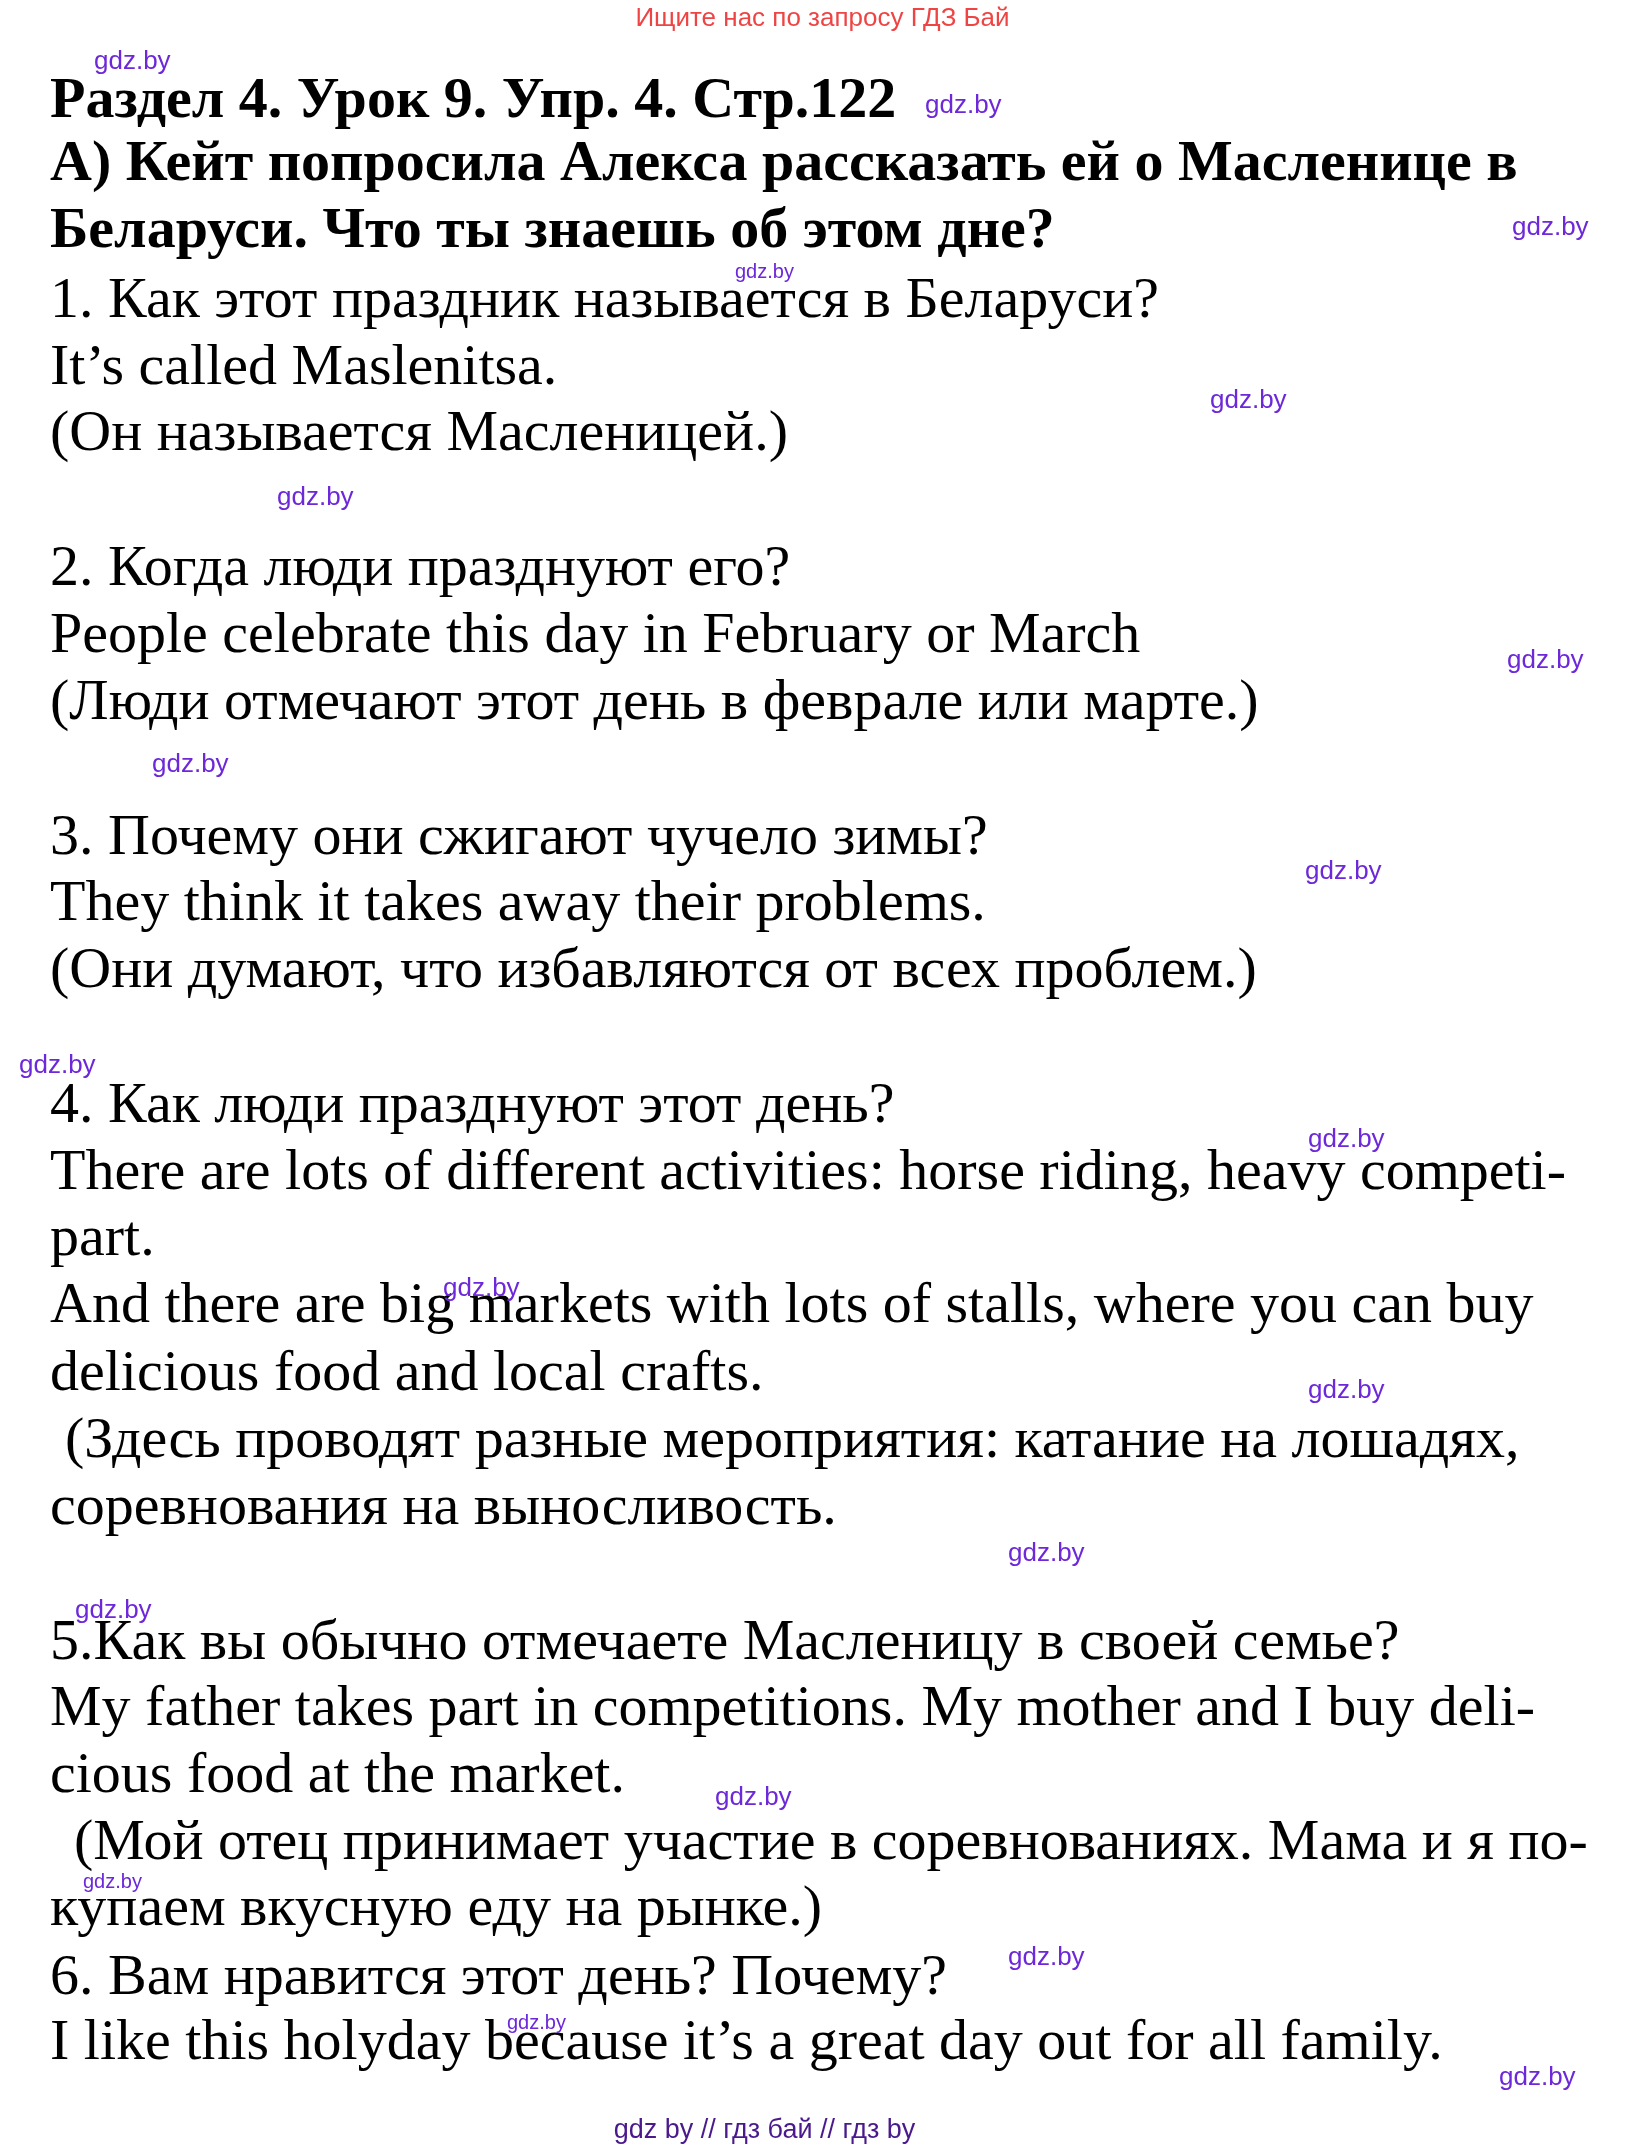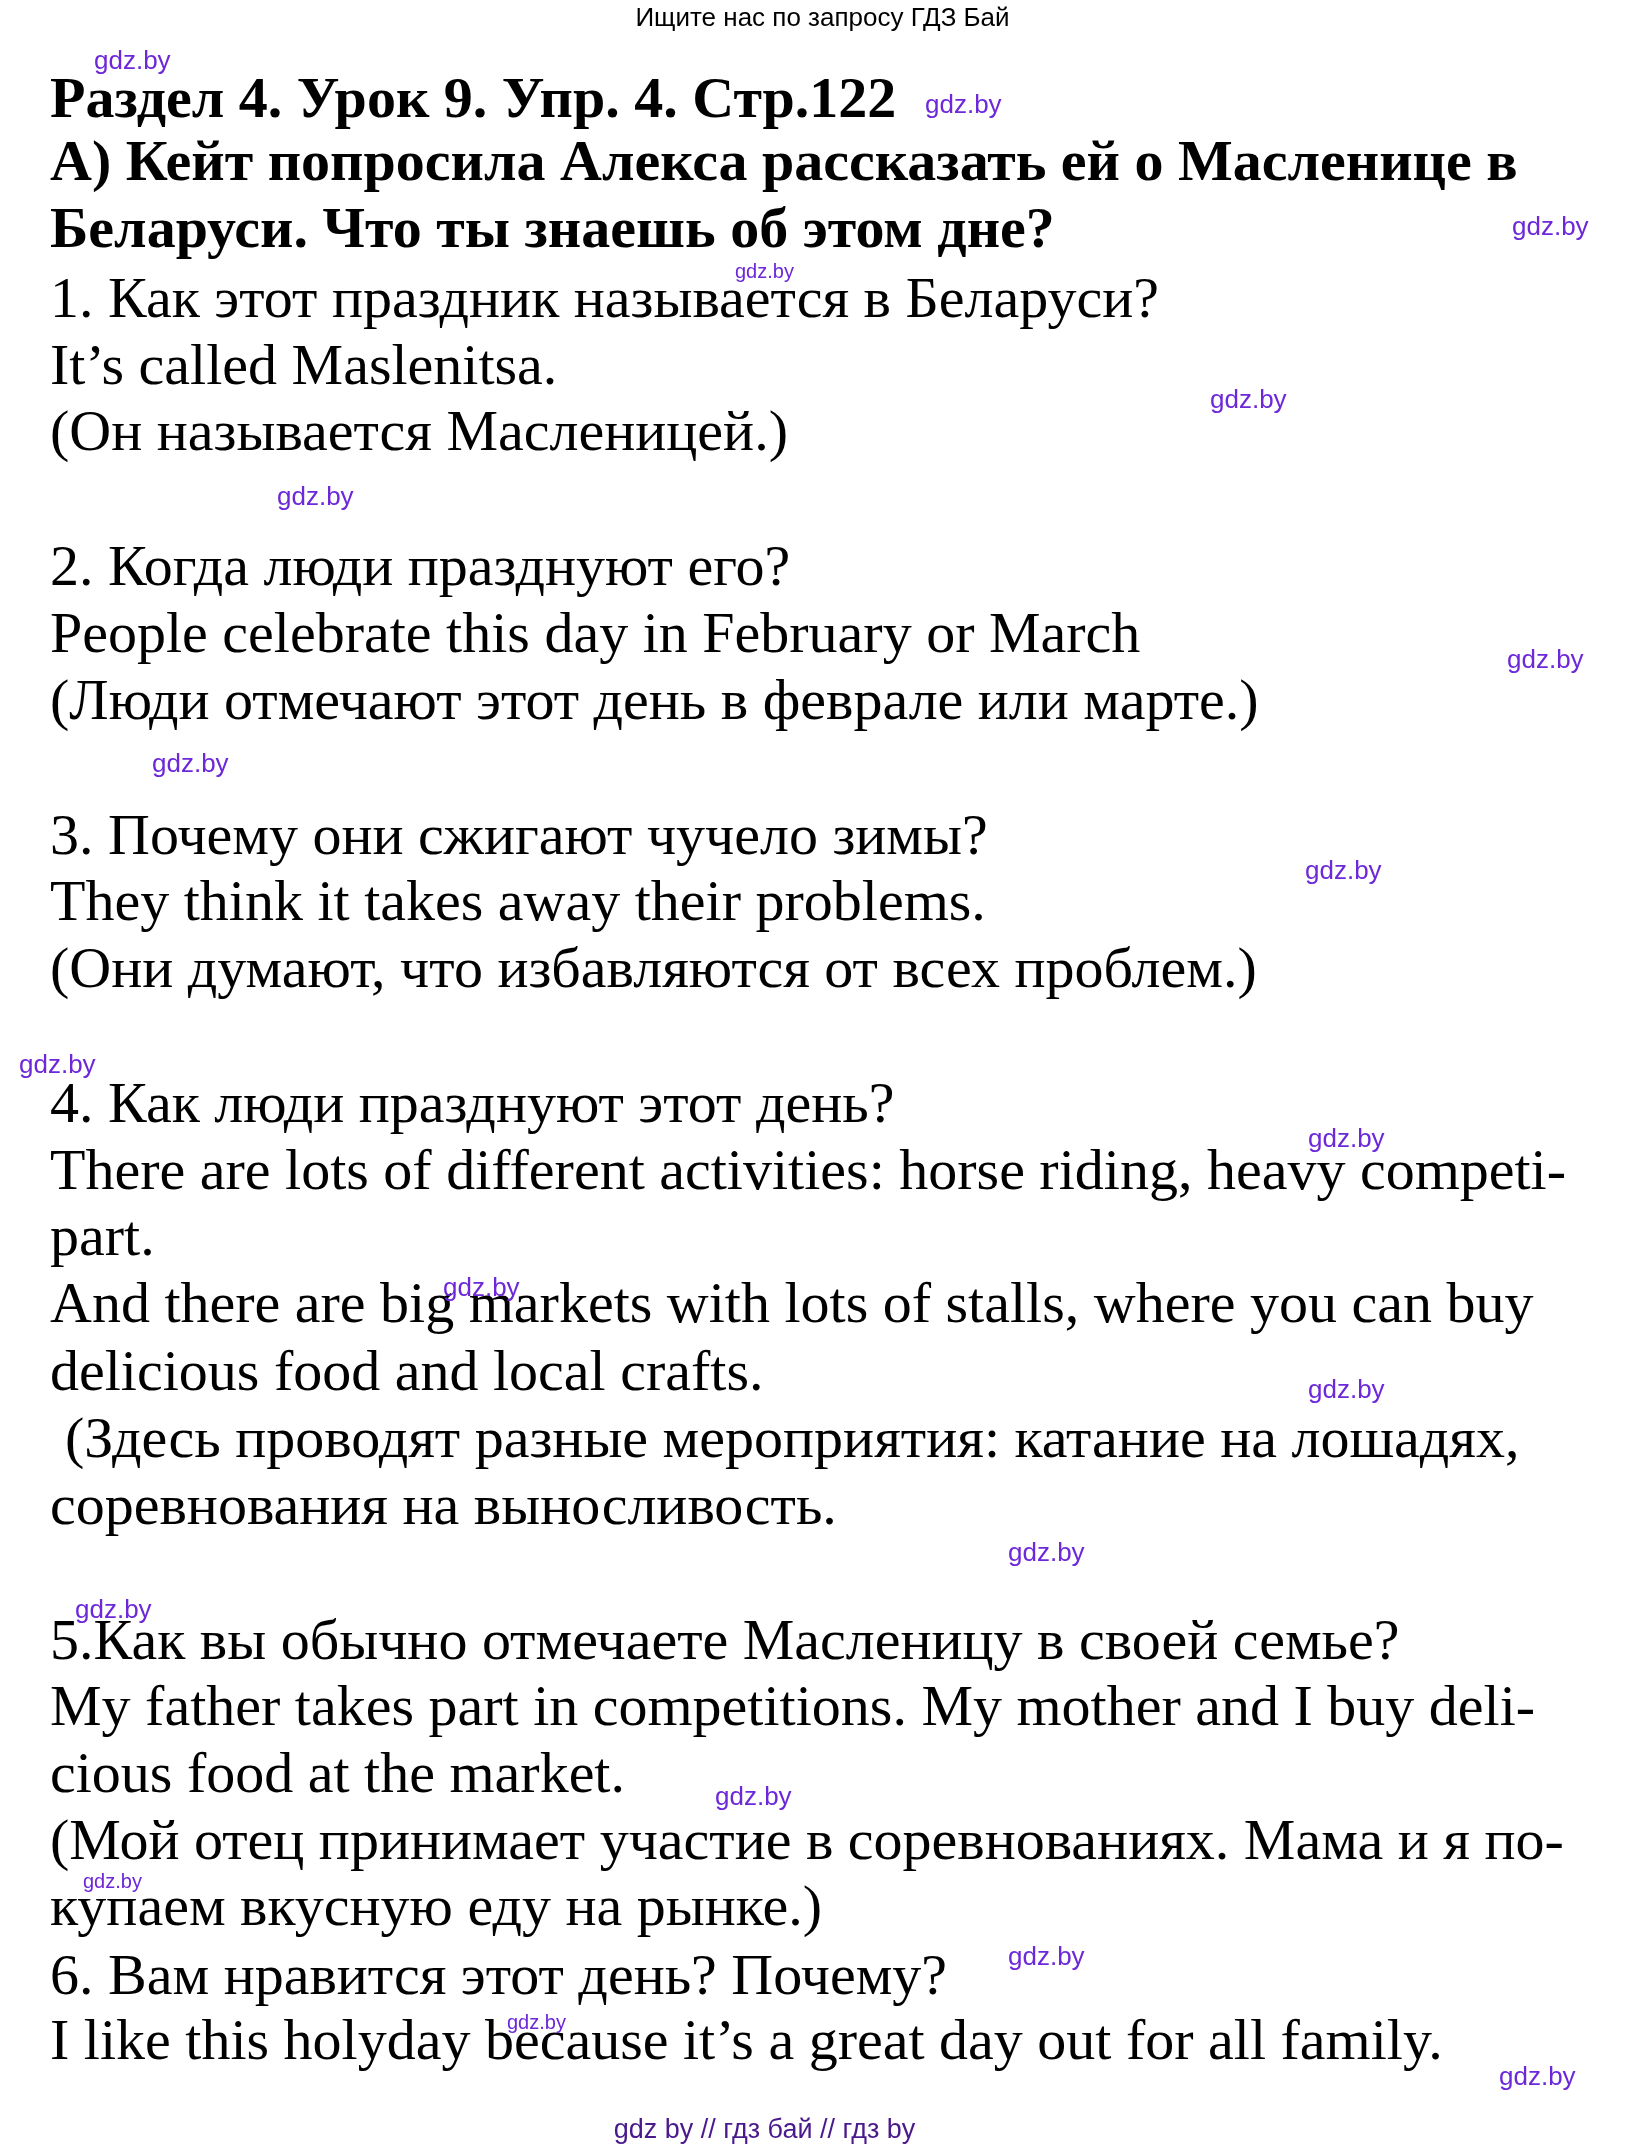--- a/index.html
+++ b/index.html
@@ -1,19 +1,19 @@
 <!DOCTYPE html>
 <html><head>
 <meta charset="utf-8">
 <style>
   html, body { margin: 0; padding: 0; background: #ffffff; }
   body { width: 1645px; height: 2147px; position: relative; overflow: hidden; }
   .banner {
     position: absolute; left: 0; width: 1645px; top: 0; height: 34px;
-    text-align: center; color: #000000;
+    text-align: center; color: #ef4444;
     font-family: "Liberation Sans", sans-serif; font-size: 26px; line-height: 34px;
   }
   .line {
     position: absolute; left: 50px; white-space: nowrap; color: #000;
     font-family: "Liberation Serif", serif; font-size: 58px; line-height: 60px;
   }
   .bold { font-weight: bold; }
   .wm {
     position: absolute; white-space: nowrap; color: #6d28d9;
     font-family: "Liberation Sans", sans-serif; font-size: 26px; line-height: 28px;
@@ -50,21 +50,21 @@
 <div class="line" style="top:1140px;">There are lots of different activities: horse riding, heavy competi-</div>
 <div class="line" style="top:1206px;">part.</div>
 <div class="line" style="top:1273px;">And there are big markets with lots of stalls, where you can buy</div>
 <div class="line" style="top:1341px;">delicious food and local crafts.</div>
 <div class="line" style="top:1408px;margin-left:15px;">(Здесь проводят разные мероприятия: катание на лошадях,</div>
 <div class="line" style="top:1475px;">соревнования на выносливость.</div>
 
 <div class="line" style="top:1610px;">5.Как вы обычно отмечаете Масленицу в своей семье?</div>
 <div class="line" style="top:1676px;"> My father takes part in competitions. My mother and I buy deli-</div>
 <div class="line" style="top:1743px;">cious food at the market.</div>
-<div class="line" style="top:1810px;">(Мой отец принимает участие в соревнованиях. Мама и я по-</div>
+<div class="line" style="top:1810px;margin-left:24px;">(Мой отец принимает участие в соревнованиях. Мама и я по-</div>
 <div class="line" style="top:1876px;">купаем вкусную еду на рынке.)</div>
 
 <div class="line" style="top:1945px;">6. Вам нравится этот день? Почему?</div>
 <div class="line" style="top:2010px;">I like this holyday because it’s a great day out for all family.</div>
 
 <div class="wm" style="left:94px;top:46px;">gdz.by</div>
 <div class="wm" style="left:925px;top:90px;">gdz.by</div>
 <div class="wm" style="left:1512px;top:212px;">gdz.by</div>
 <div class="wm small" style="left:735px;top:260px;">gdz.by</div>
 <div class="wm" style="left:1210px;top:385px;">gdz.by</div>

